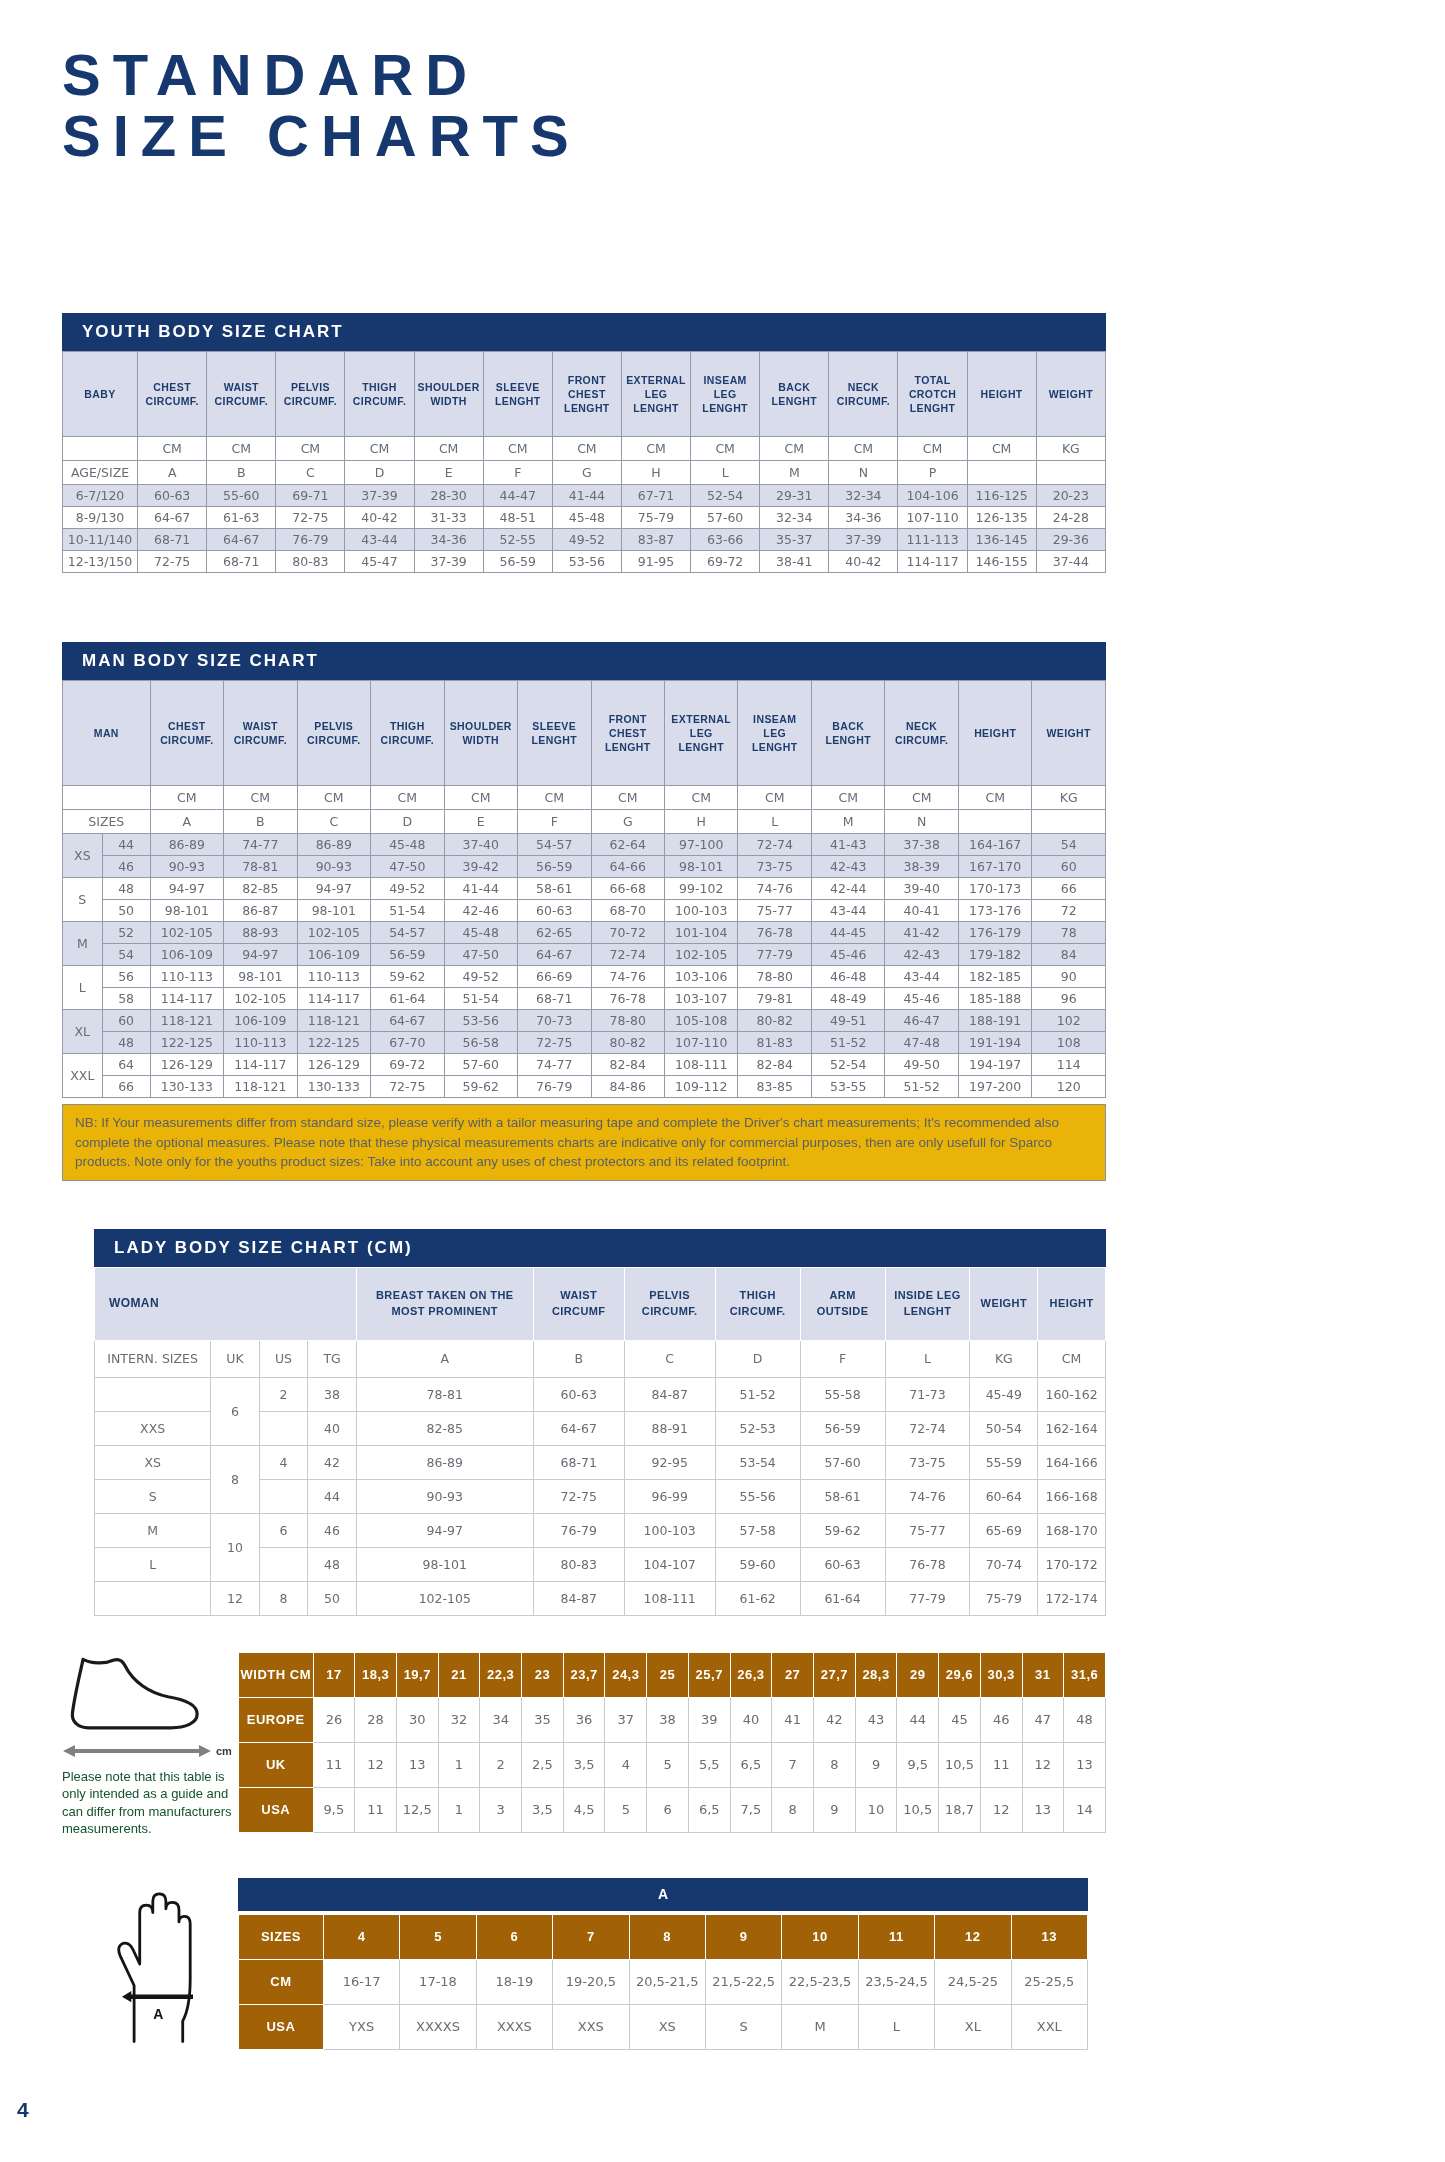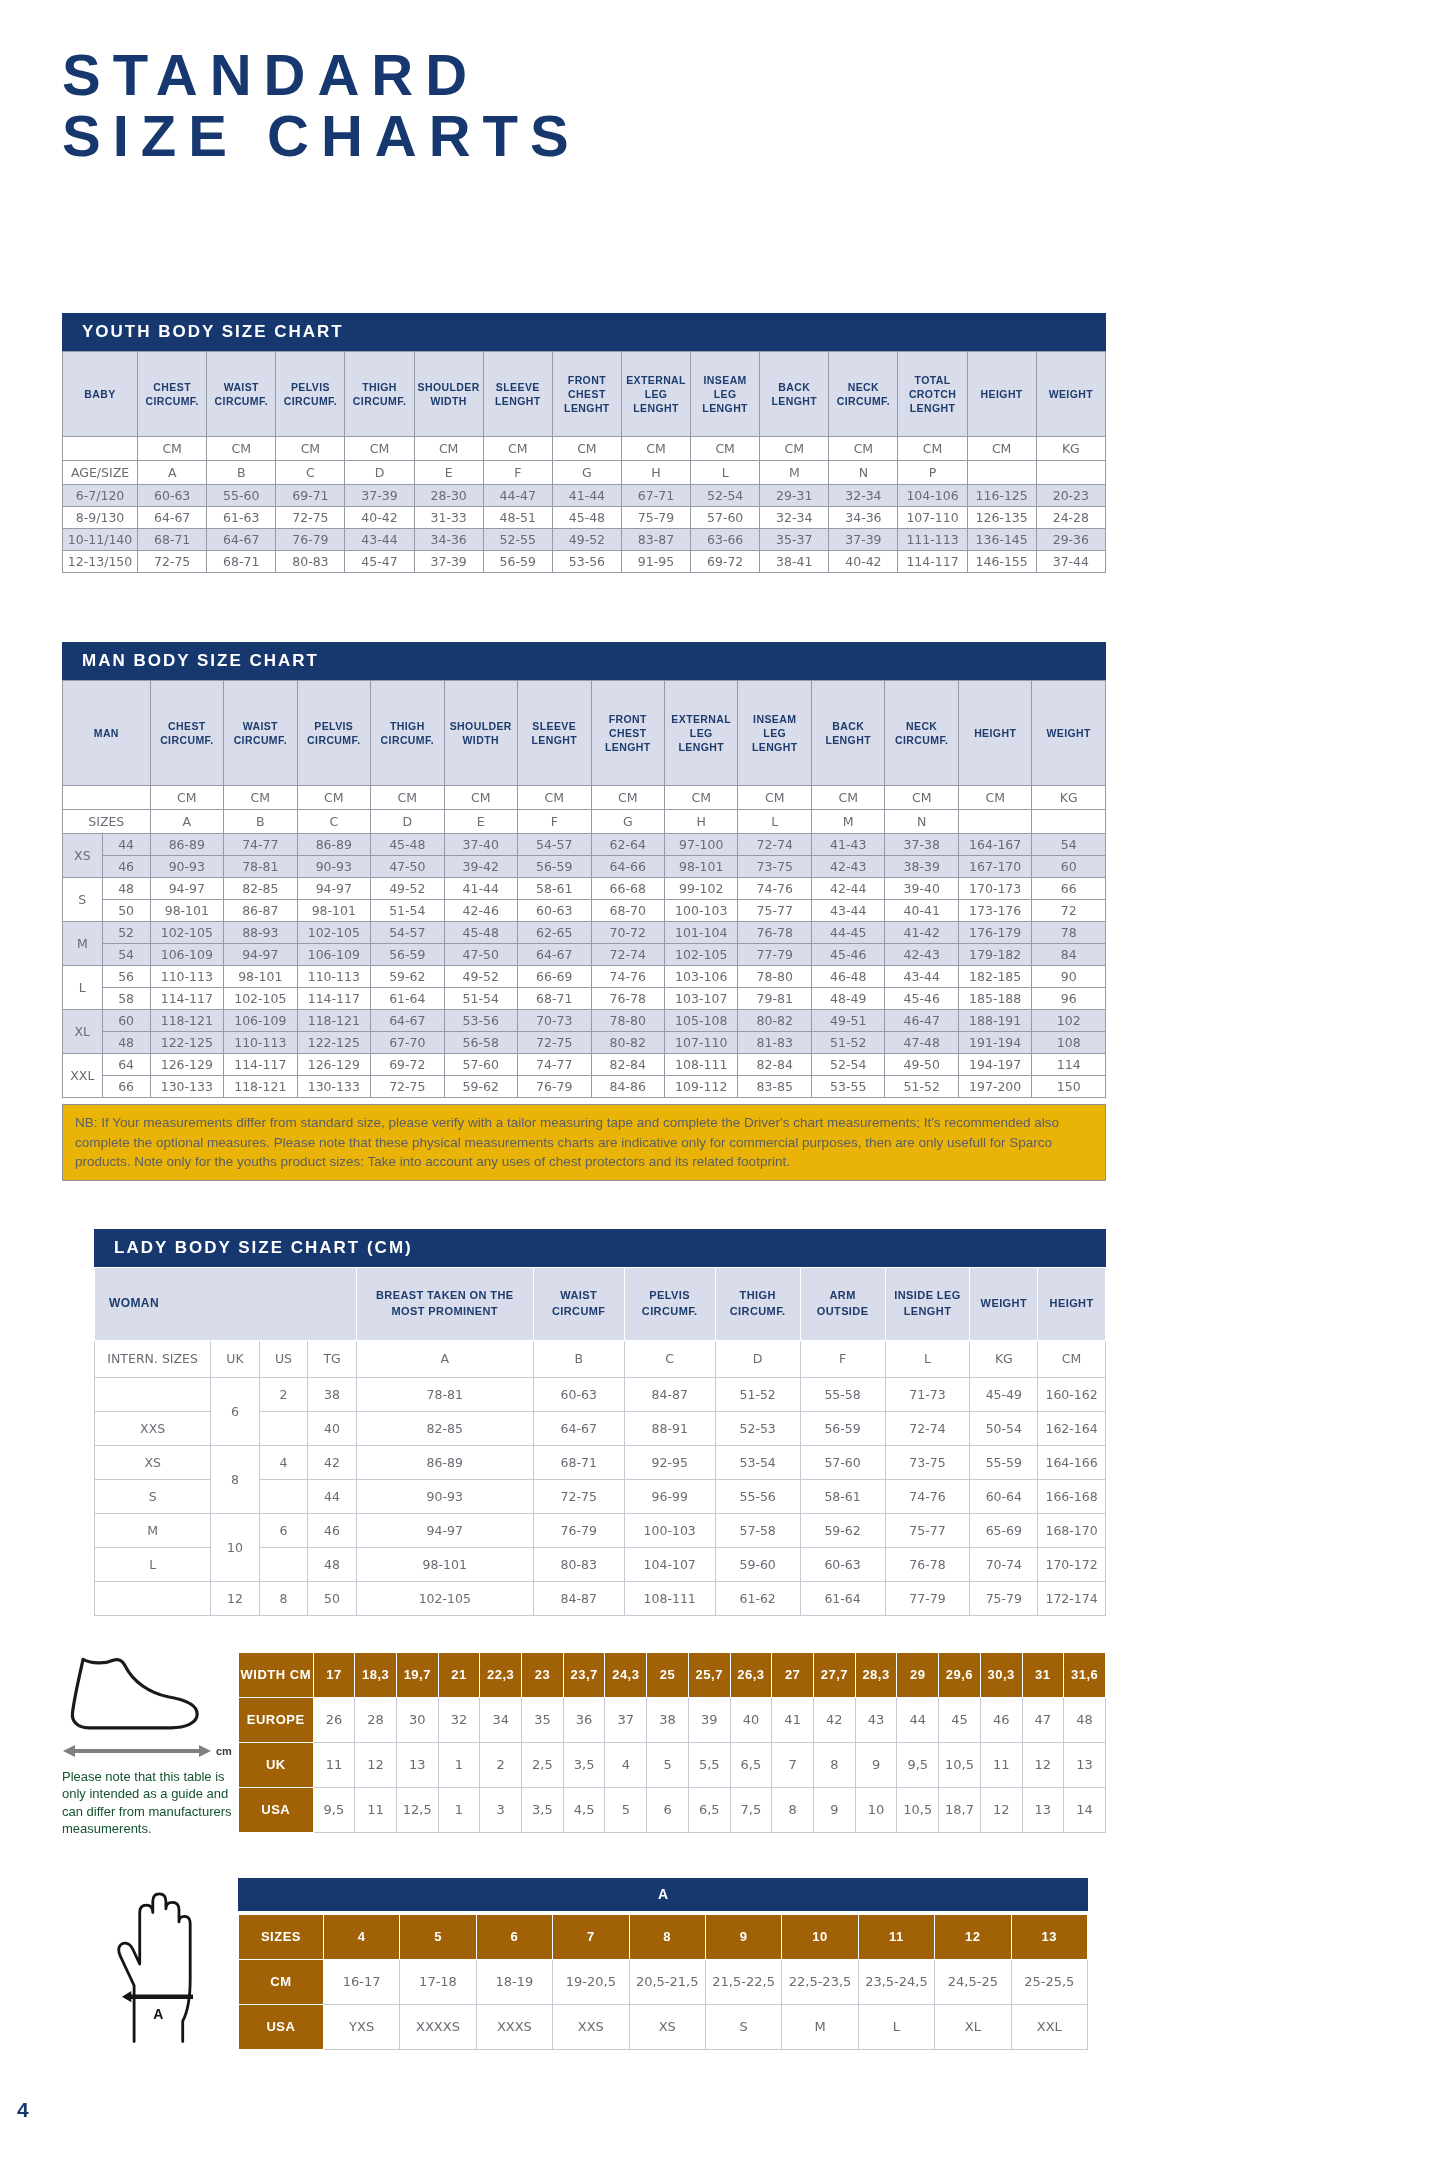--- a/index.html
+++ b/index.html
@@ -446,21 +446,21 @@
               <td>130-133</td>
               <td>72-75</td>
               <td>59-62</td>
               <td>76-79</td>
               <td>84-86</td>
               <td>109-112</td>
               <td>83-85</td>
               <td>53-55</td>
               <td>51-52</td>
               <td>197-200</td>
-              <td>150</td>
+              <td>120</td>
             </tr>
           </tbody>
       </table>
       <div class="nb-box">NB: If Your measurements differ from standard size, please verify with a tailor measuring tape and complete the Driver's chart measurements; It's recommended also complete the optional measures. Please note that these physical measurements charts are indicative only for commercial purposes, then are only usefull for Sparco products. Note only for the youths product sizes: Take into account any uses of chest protectors and its related footprint.</div>
     </div>
 
     <div class="section" style="margin-top:20px;padding-left:32px;">
       <div class="section-bar">LADY BODY SIZE CHART (CM)</div>
       <table class="lady">
         <colgroup>

